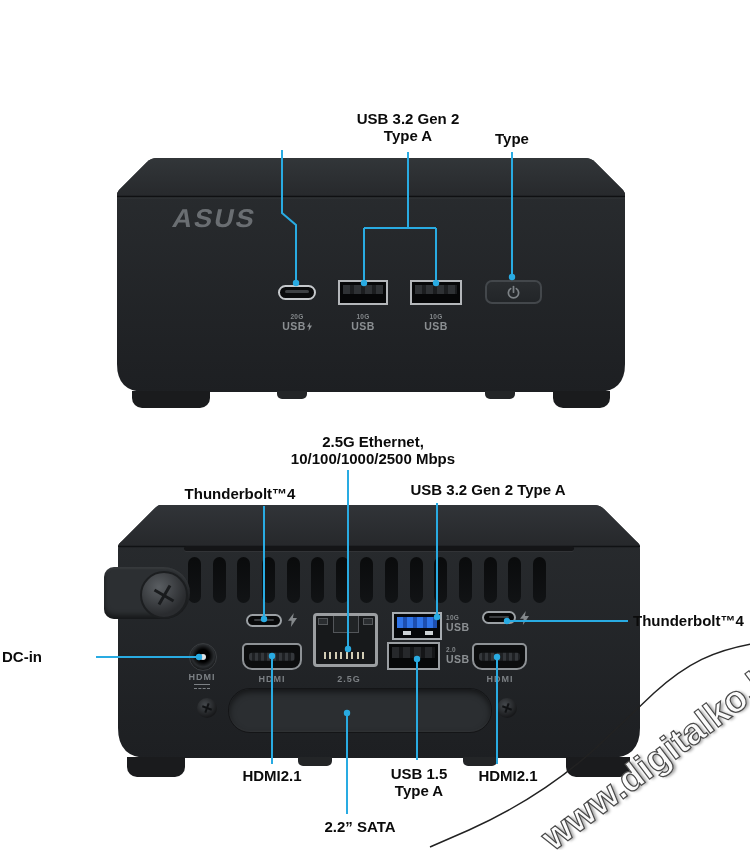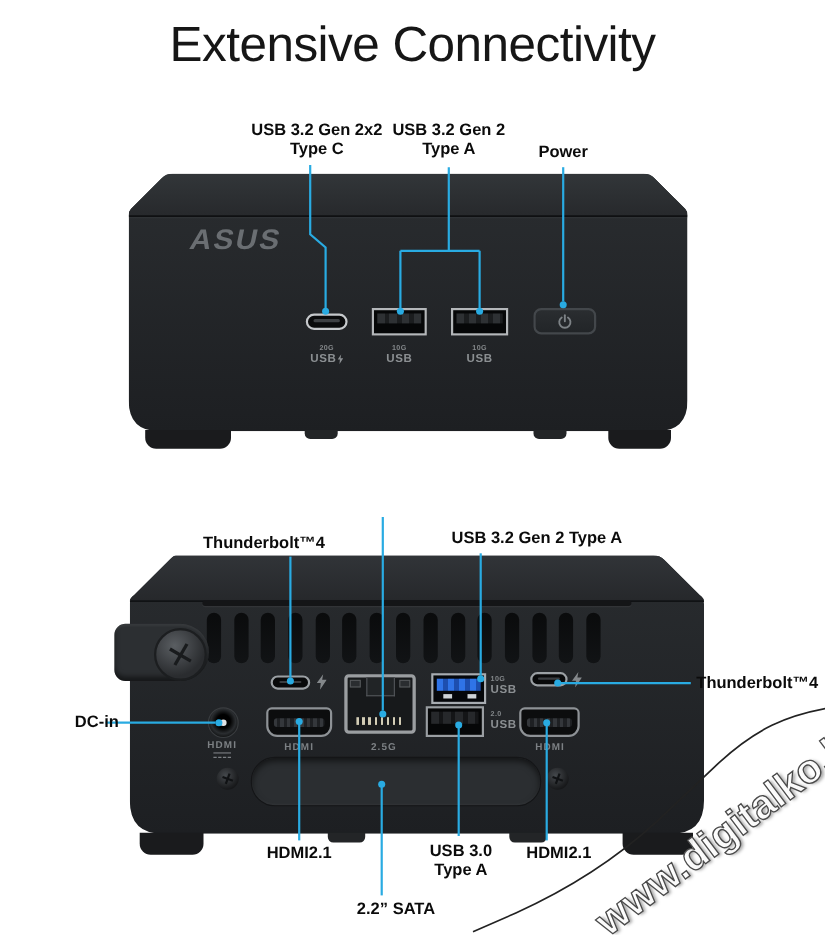--- a/index.html
+++ b/index.html
@@ -10,21 +10,21 @@
   .title { position:absolute; left:0; right:0; top:14px; text-align:center; font-size:45px; font-weight:400; letter-spacing:-0.5px; color:#161616; }
 
   .lbl { position:absolute; font-size:15px; font-weight:700; line-height:1.15; color:#0b0b0b; text-align:center; white-space:pre-line; z-index:6; }
   #lbl-usbc  { left:198px; top:110px; width:180px; }
   #lbl-usba  { left:330px; top:110px; width:156px; }
   #lbl-power { left:462px; top:130px; width:100px; }
   #lbl-eth   { left:250px; top:433px; width:246px; }
   #lbl-tbl   { left:183px; top:485px; width:114px; }
   #lbl-usb32 { left:405px; top:481px; width:166px; }
   #lbl-tbr   { left:633px; top:612px; width:117px; text-align:left; }
-  #lbl-dcin  { left:28px;  top:648px; width:80px;  text-align:right; }
+  #lbl-dcin  { left:2px;  top:648px; width:80px;  text-align:left; }
   #lbl-hdmil { left:216px; top:767px; width:112px; }
   #lbl-sata  { left:290px; top:818px; width:140px; }
   #lbl-usb20 { left:363px; top:765px; width:112px; }
   #lbl-hdmir { left:452px; top:767px; width:112px; }
 
   
   .device { position:absolute; z-index:2; }
   #front-device { left:117px; top:158px; width:508px; height:252px; }
   #back-device  { left:118px; top:505px; width:522px; height:275px; }
   .device > svg.shape { position:absolute; left:0; top:0; }
@@ -94,35 +94,34 @@
   svg.lines circle.dot { fill:var(--accent); }
   svg.lines path.arc { stroke:#222; stroke-width:1.5; fill:none; }
 
   .watermark { position:absolute; left:497px; top:730px; width:340px; z-index:7; text-align:center; transform:rotate(-37deg); font-size:37px; font-weight:700; color:rgba(255,255,255,.92); -webkit-text-stroke:1.2px #4a4a4a; text-shadow:2px 2px 3px rgba(0,0,0,.35); pointer-events:none; }
 </style>
 </head>
 <body>
 
 <div class="page">
 
-  <div class="title">Extensive Connectivity</div>
-
-  <div class="lbl" id="lbl-usbc">USB 3.2 Gen 2x2
-Type C</div>
+
   <div class="lbl" id="lbl-usba">USB 3.2 Gen 2
 Type A</div>
-  <div class="lbl" id="lbl-power">Power</div>
-
+  <div class="lbl" id="lbl-power">Type</div>
+
+  <div class="lbl" id="lbl-eth">2.5G Ethernet,
+10/100/1000/2500 Mbps</div>
   <div class="lbl" id="lbl-tbl">Thunderbolt™4</div>
   <div class="lbl" id="lbl-usb32">USB 3.2 Gen 2 Type A</div>
   <div class="lbl" id="lbl-tbr">Thunderbolt™4</div>
   <div class="lbl" id="lbl-dcin">DC-in</div>
   <div class="lbl" id="lbl-hdmil">HDMI2.1</div>
   <div class="lbl" id="lbl-sata">2.2” SATA</div>
-  <div class="lbl" id="lbl-usb20">USB 3.0
+  <div class="lbl" id="lbl-usb20">USB 1.5
 Type A</div>
   <div class="lbl" id="lbl-hdmir">HDMI2.1</div>
 
   <div class="device" id="front-device">
     <svg class="shape" width="508" height="234" viewBox="0 0 508 234">
       <defs>
         <linearGradient id="gf-body" x1="0" y1="0" x2="0" y2="1">
           <stop offset="0" stop-color="#2a2d30"></stop>
             <stop offset="1" stop-color="#1d1f22"></stop>
         </linearGradient>

